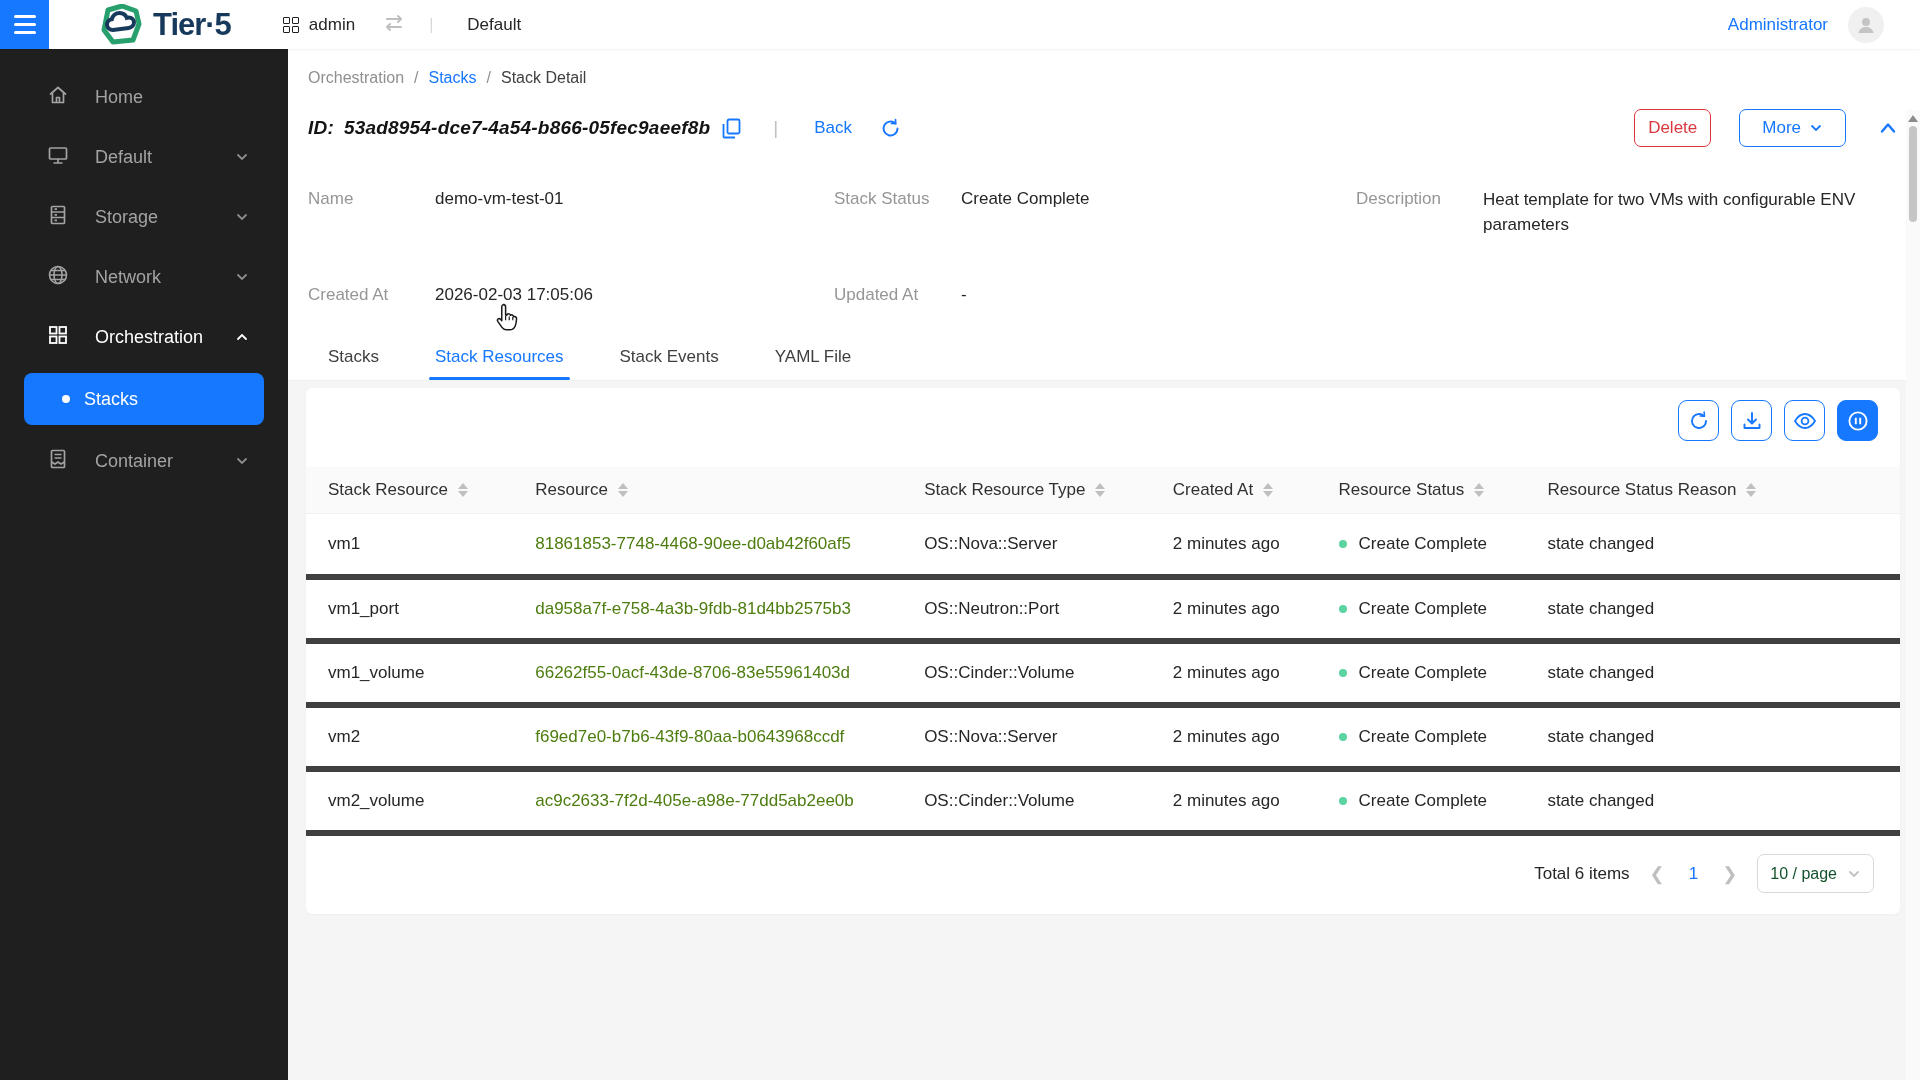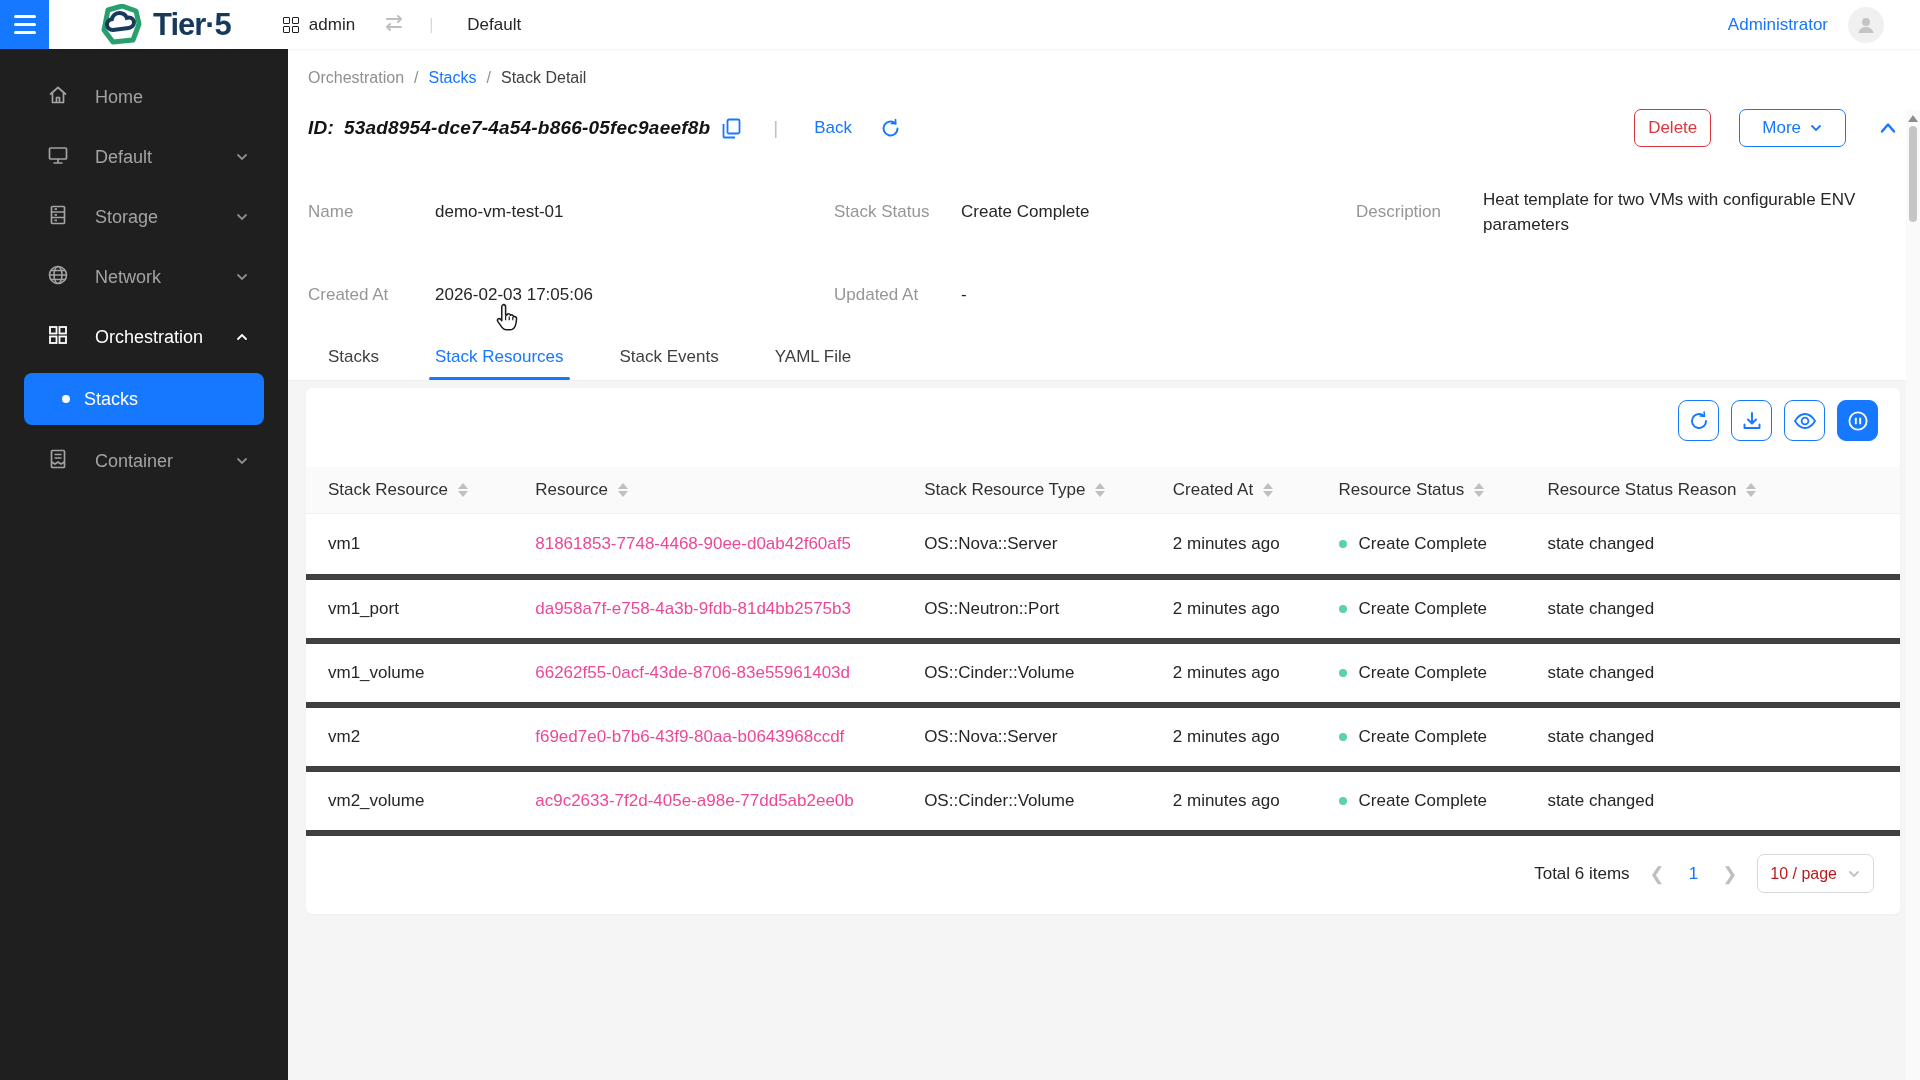--- a/index.html
+++ b/index.html
@@ -56,21 +56,21 @@
   .refresh-link { margin-left:28px; cursor:pointer; display:flex; }
   .id-actions { margin-left:auto; display:flex; align-items:center; gap:28px; }
   .btn { height:38px; border-radius:7px; background:#fff; font-size:17px; padding:0 13px;
          display:inline-flex; align-items:center; gap:8px; cursor:pointer; }
   .btn-danger { border:1px solid #d9363e; color:#d9363e; }
   .btn-primary-o { border:1px solid #1677ff; color:#1677ff; padding:0 22px; }
   .collapse-up { cursor:pointer; display:flex; margin-left:4px; }
 
   .fields { margin-top:40px; }
   .frow { display:flex; margin-bottom:46px; }
-  .field { display:flex; align-items:center; }
+  .field { display:flex; align-items:flex-start; }
   .fw1 { width:526px; } .fw2 { width:522px; } .fw3 { flex:1; }
   .flabel { width:127px; flex:0 0 127px; color:#969696; font-size:17px; line-height:24px; }
   .fvalue { color:#262626; font-size:17px; line-height:24px; }
   .fvalue.desc { max-width:412px; line-height:25px; }
 
   .tabs { display:flex; gap:44px; margin-top:2px; padding-left:14px; }
   .tab { font-size:17px; color:#404040; padding:10px 6px 13px; cursor:pointer; position:relative; }
   .tab.active { color:#1677ff; }
   .tab.active::after { content:""; position:absolute; left:0; right:0; bottom:0; height:3px;
                        background:#1677ff; border-radius:2px; }
@@ -86,30 +86,30 @@
   table.grid { width:100%; border-collapse:collapse; margin-top:26px; table-layout:fixed; }
   .grid thead th { background:#fafafa; height:46px; text-align:left; font-size:17px; font-weight:500;
                    color:#303030; border-bottom:1px solid #f0f0f0; padding:0 8px 0 22px; cursor:pointer; }
   .th-inner { display:flex; align-items:center; gap:10px; }
   .sorter { display:flex; flex-direction:column; gap:2px; }
   .sorter i { width:0; height:0; border-left:5px solid transparent; border-right:5px solid transparent; display:block; }
   .sorter .up { border-bottom:6px solid #bfbfbf; }
   .sorter .dn { border-top:6px solid #bfbfbf; }
   .grid tbody td { height:64px; font-size:17px; color:#262626; border-bottom:6px solid #404040;
                    padding:0 8px 0 22px; background:#fff; }
-  .grid a.res-link { color:#ec4899; text-decoration:none; cursor:pointer; }
+  .grid a.res-link { color:#4d7c0f; text-decoration:none; cursor:pointer; }
   .status-cell { display:flex; align-items:center; gap:12px; }
   .dot { width:8px; height:8px; border-radius:50%; background:#5cd3a2; flex:0 0 auto; }
 
   .pager { display:flex; align-items:center; justify-content:flex-end; gap:18px; padding:18px 26px 20px; }
   .pager .total { font-size:17px; color:#262626; }
   .pg-arrow { color:#bfbfbf; font-size:18px; cursor:pointer; padding:0 2px; }
   .pg-num { color:#1677ff; font-size:17px; cursor:pointer; padding:0 4px; }
   .page-size { display:flex; align-items:center; gap:10px; border:1px solid #d9d9d9; border-radius:7px;
-               height:39px; padding:0 12px; font-size:16px; color:#b91c1c; background:#fff; cursor:pointer; }
+               height:39px; padding:0 12px; font-size:16px; color:#14532d; background:#fff; cursor:pointer; }
 
   
   .scrollbar { position:absolute; top:110px; right:0; bottom:0; width:14px; background:#fafafa; z-index:30; }
   .sb-up { width:0; height:0; border-left:5px solid transparent; border-right:5px solid transparent;
            border-bottom:7px solid #8c8c8c; margin:5px auto 4px; }
   .sb-thumb { width:8px; margin:0 auto; height:96px; background:#c5c5c5; border-radius:4px; cursor:pointer; }
 
   .cursor { position:absolute; left:494px; top:303px; z-index:50; pointer-events:none; }
 </style>
 </head>

